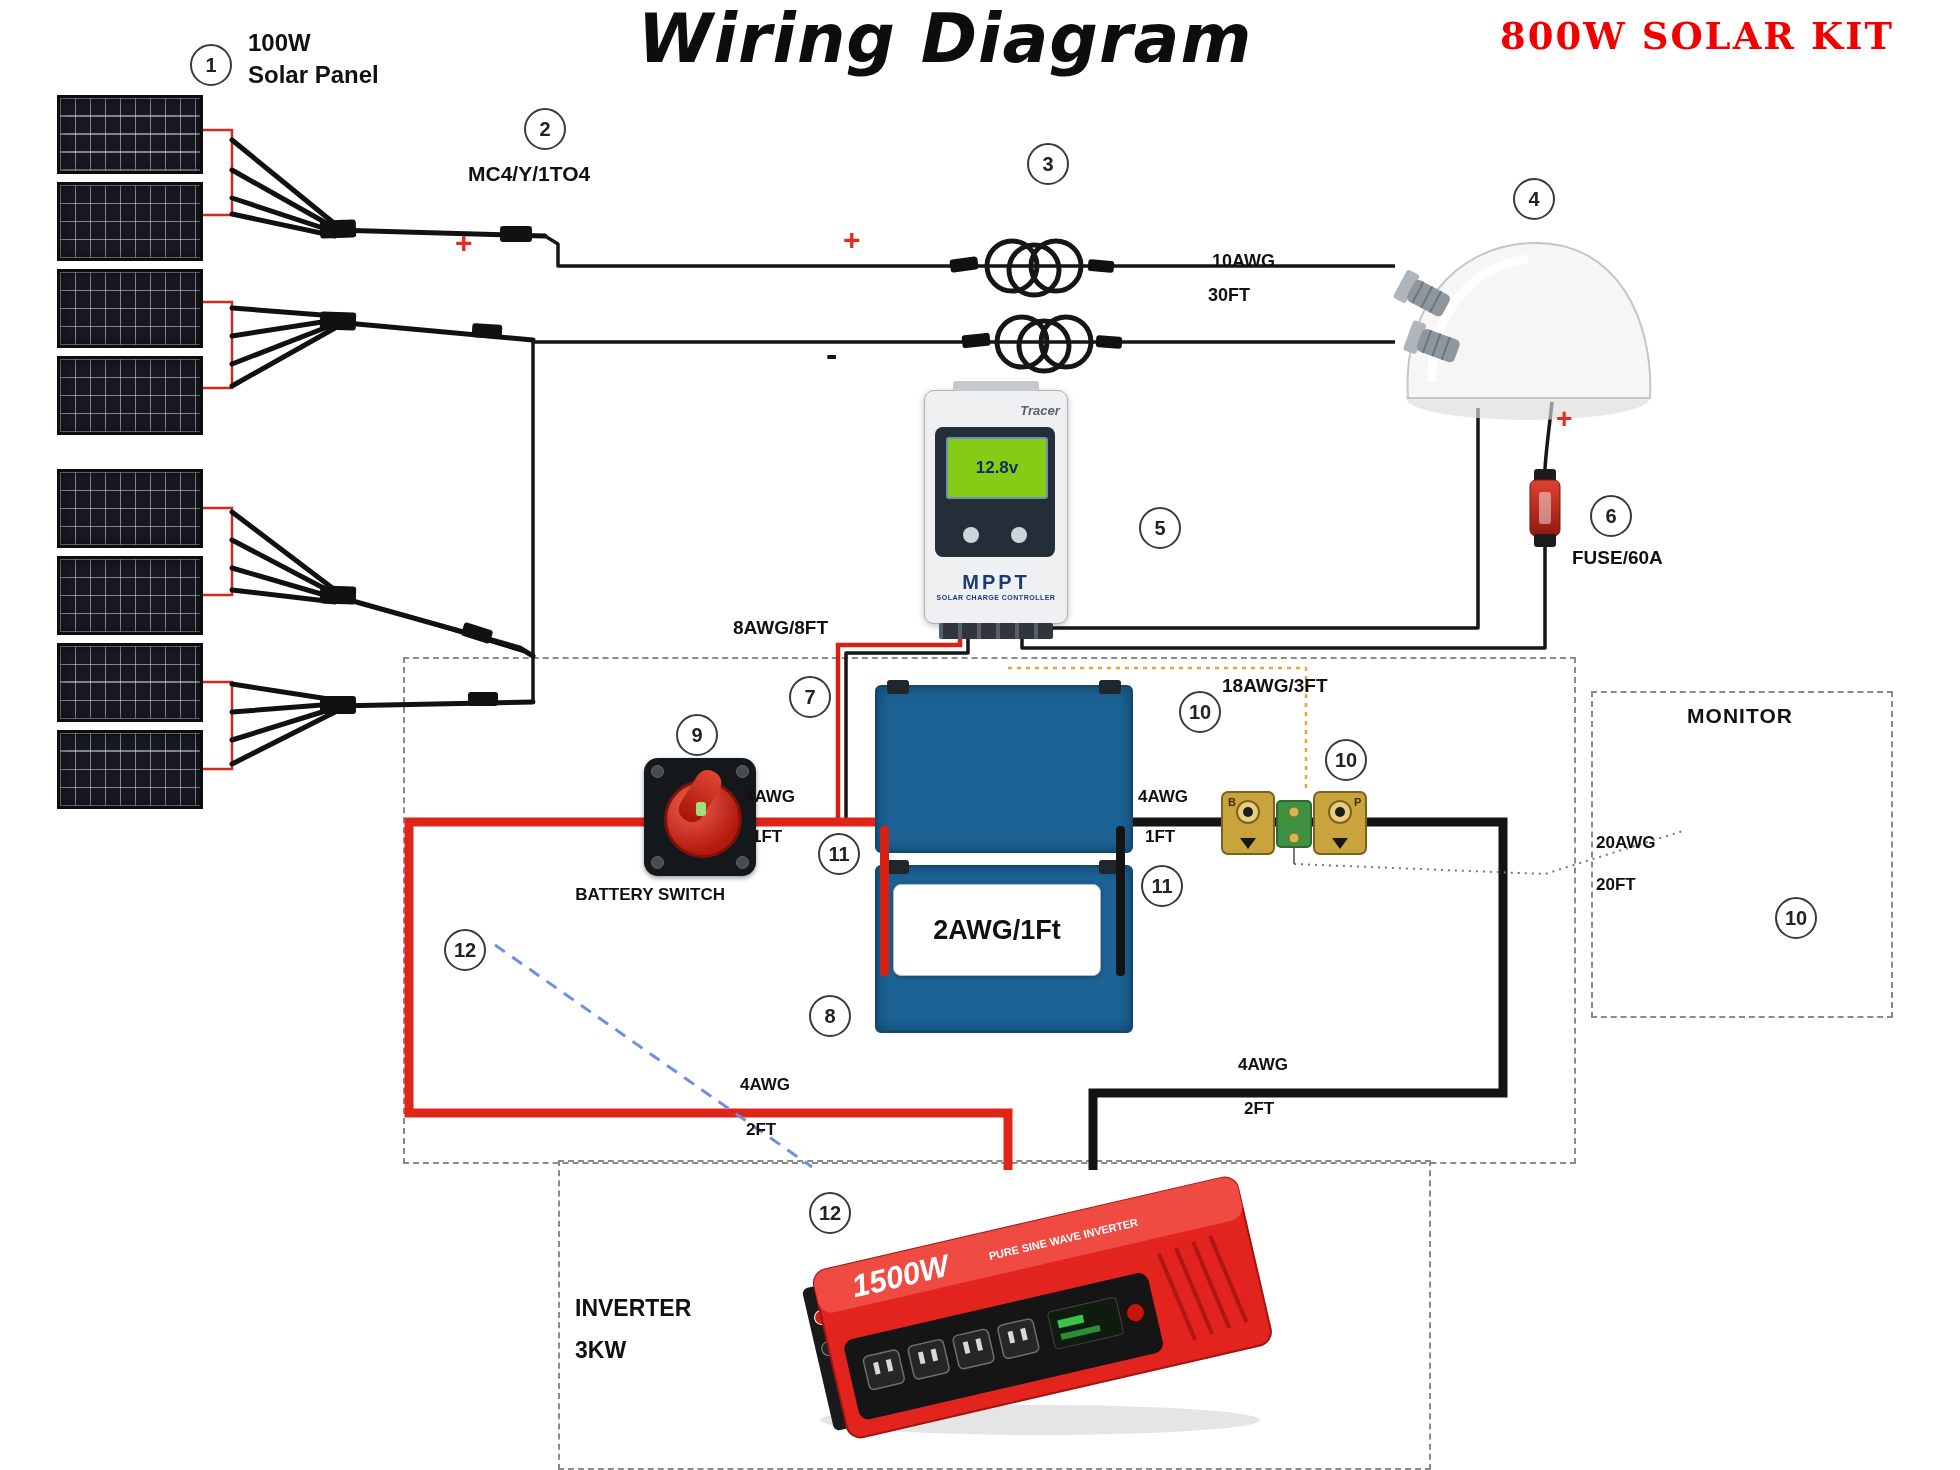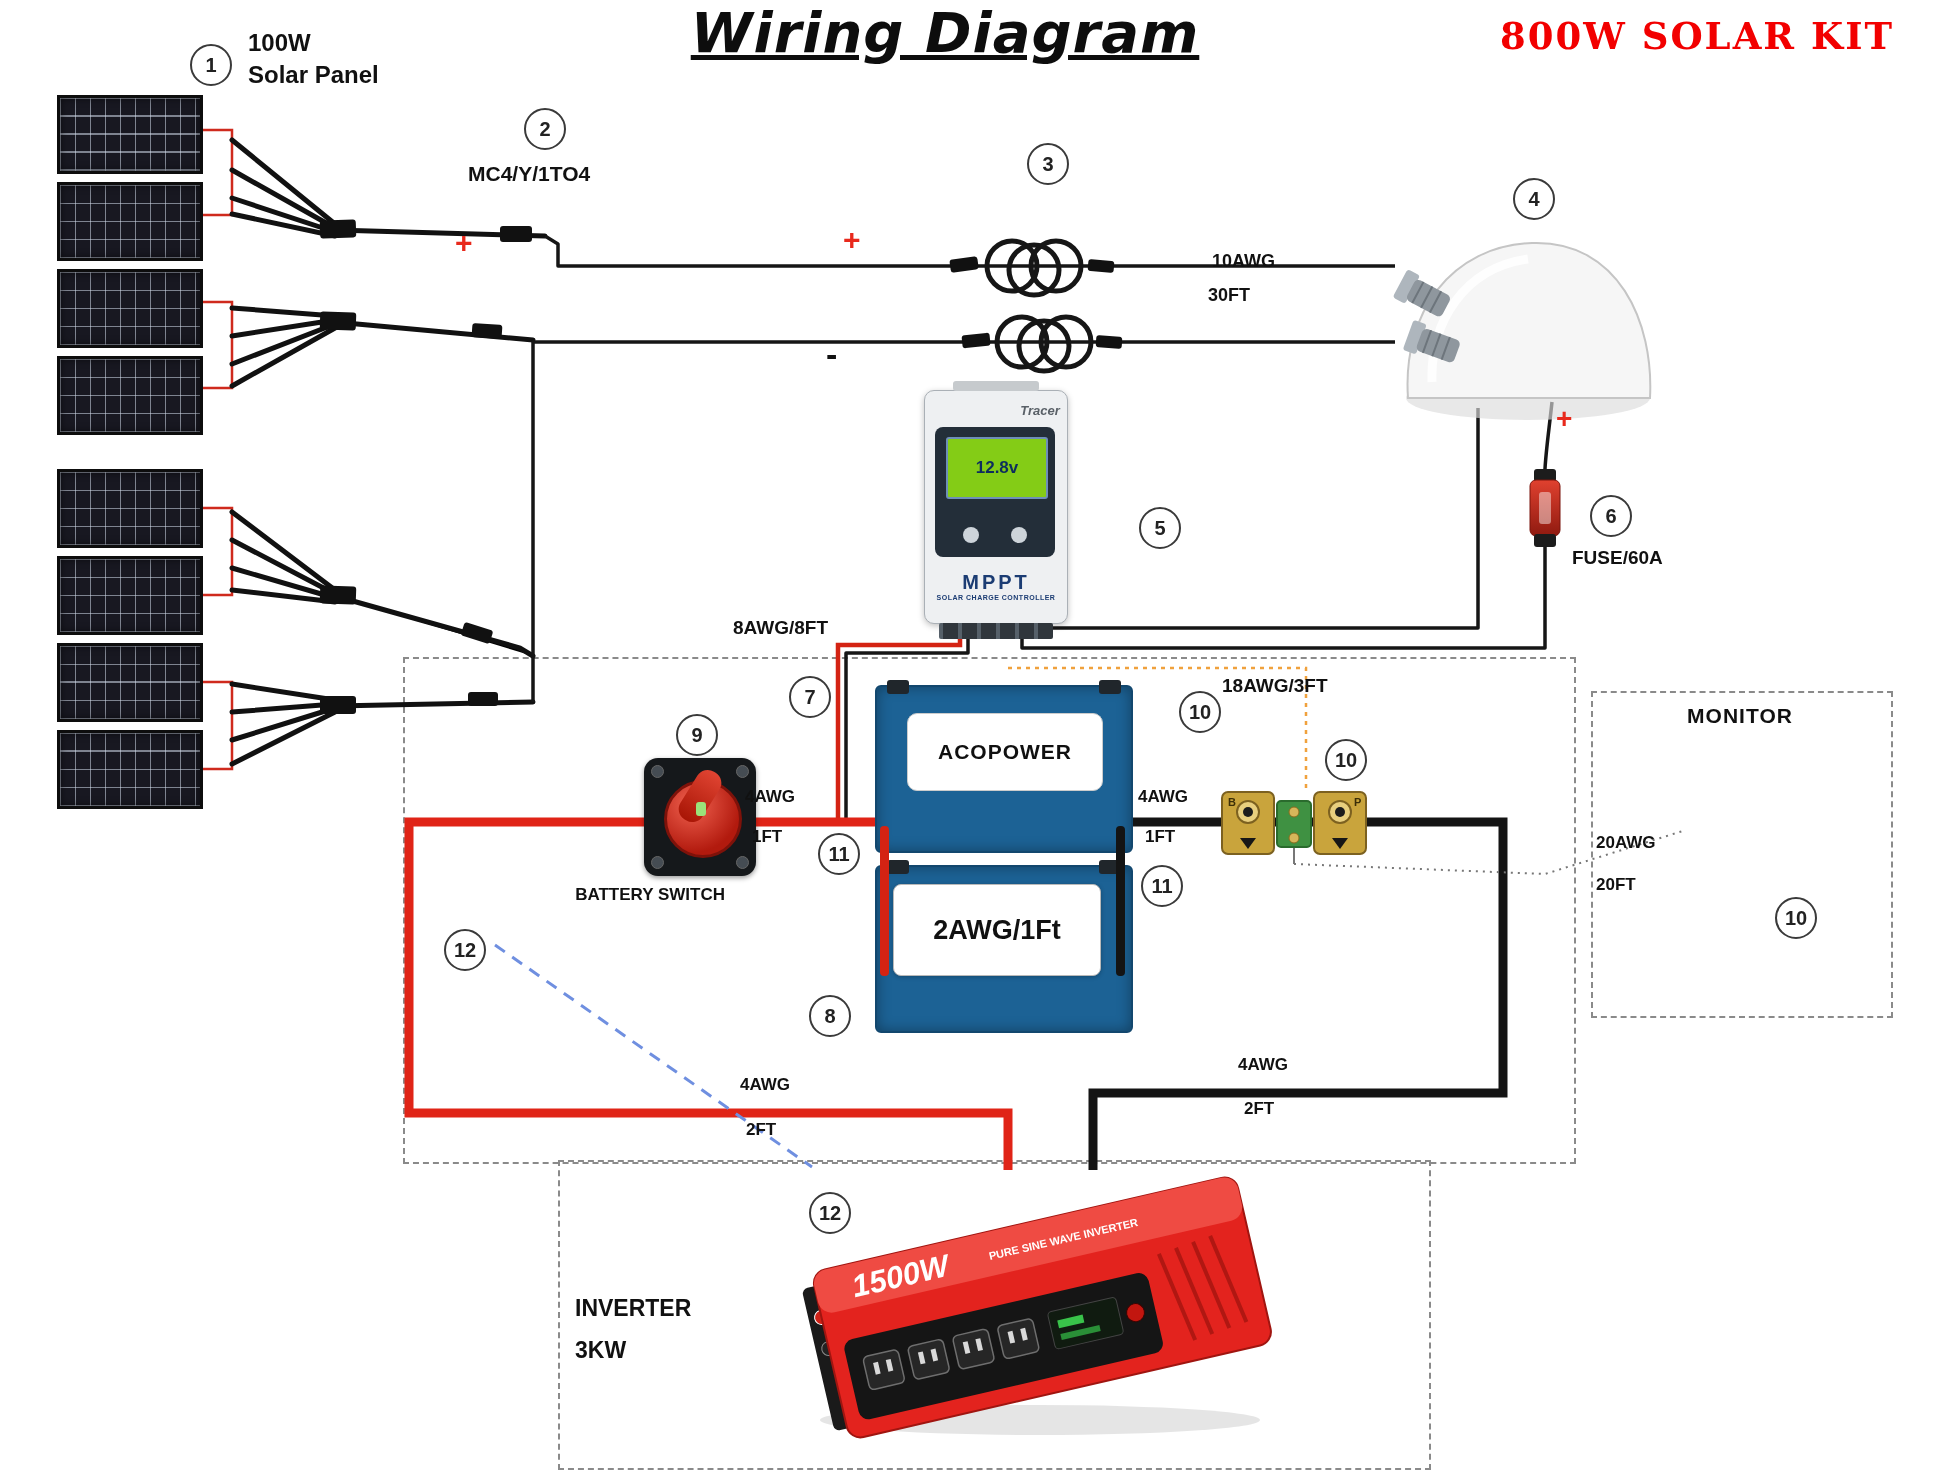--- a/index.html
+++ b/index.html
@@ -273,33 +273,32 @@
     <div class="screw" style="left:7px;bottom:7px;"></div>
     <div class="screw" style="right:7px;bottom:7px;"></div>
     <div class="knob"></div>
     <div class="lever"></div>
     <div class="leddot"></div>
   </div>
 
   <div class="battery" style="top:685px;">
     <div class="nub" style="left:10px;"></div>
     <div class="nub" style="right:10px;"></div>
-    <div class="plate">ACOPOWER</div>
   </div>
   <div class="battery" style="top:865px;">
     <div class="nub" style="left:10px;"></div>
     <div class="nub" style="right:10px;"></div>
   </div>
   <div class="jumper" style="left:880px;background:#d42313;"></div>
   <div class="jumper" style="left:1116px;background:#141414;"></div>
   <div class="jumperbox">2AWG/1Ft</div>
 
 
-  <div class="lbl" style="left:945px;top:2px;transform:translateX(-50%);font-size:56px;font-weight:900;font-style:italic;
-              font-family:'DejaVu Sans',sans-serif;letter-spacing:1px;color:#0d0d0d;z-index:4;text-decoration:underline;">Wiring Diagram</div>
+  <div class="lbl" style="left:945px;top:2px;transform:translateX(-50%);font-size:68px;font-weight:900;font-style:italic;
+              font-family:'DejaVu Sans',sans-serif;letter-spacing:1px;color:#0d0d0d;z-index:4;">Wiring Diagram</div>
   <div class="lbl" style="left:1500px;top:16px;font-size:37px;color:#f20000;font-family:'DejaVu Serif',serif;letter-spacing:2px;z-index:4;">800W SOLAR KIT</div>
 
   <div class="lbl" style="left:248px;top:30px;font-size:24px;z-index:4;">100W</div>
   <div class="lbl" style="left:248px;top:62px;font-size:24px;z-index:4;">Solar Panel</div>
   <div class="lbl" style="left:468px;top:162px;font-size:21px;z-index:4;">MC4/Y/1TO4</div>
 
   <div class="lbl red" style="left:455px;top:226px;font-size:30px;z-index:4;">+</div>
   <div class="lbl red" style="left:843px;top:223px;font-size:30px;z-index:4;">+</div>
   <div class="lbl" style="left:826px;top:336px;font-size:34px;z-index:4;">-</div>
   <div class="lbl red" style="left:1556px;top:404px;font-size:28px;z-index:4;">+</div>

